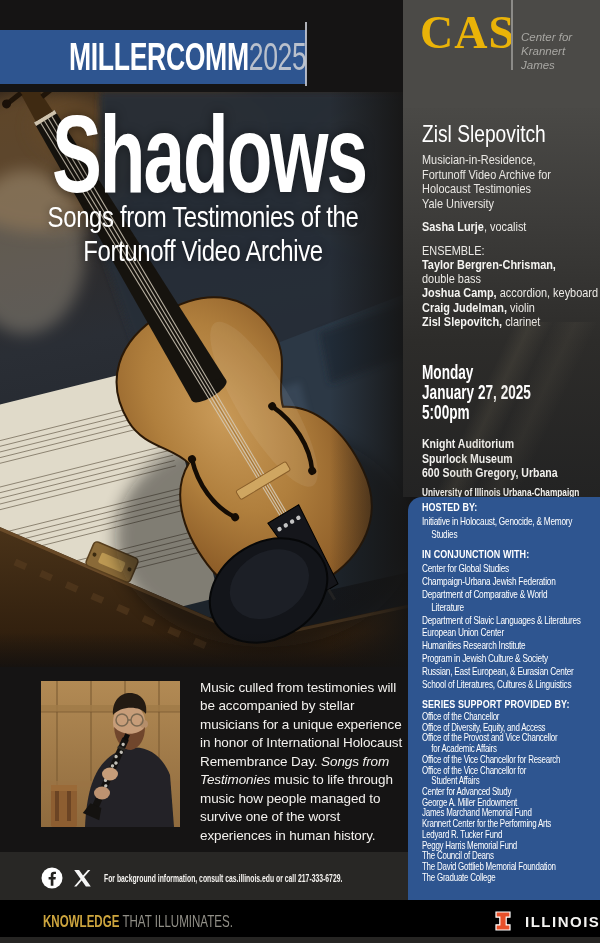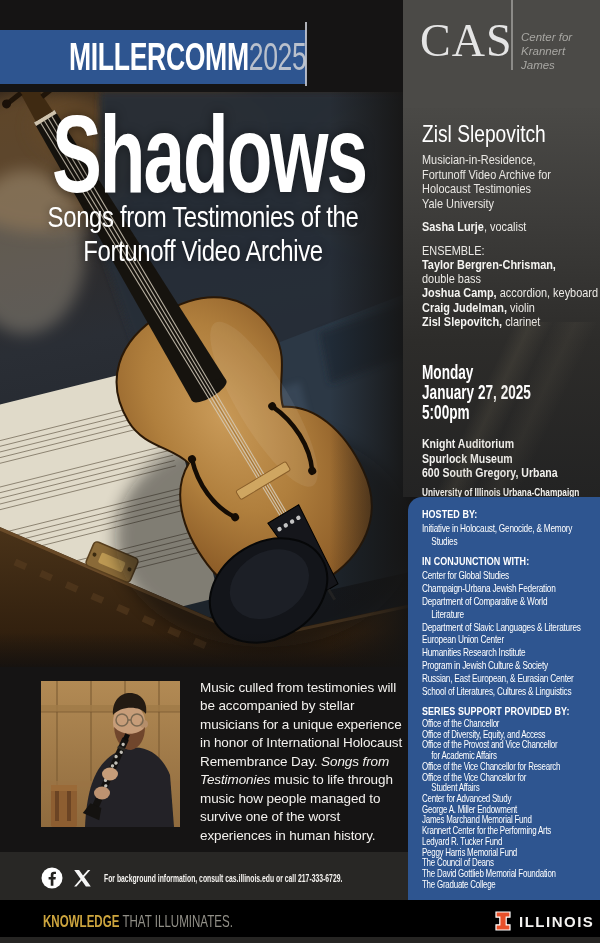--- a/index.html
+++ b/index.html
@@ -12,22 +12,22 @@
   
   .banner { position:absolute; left:0; top:30px; width:306px; height:54px;
     background:#2e5590; display:flex; align-items:center;padding-left:24px; }
   .banner-inner { margin-left:45px; width:143%; transform:scaleX(.70); transform-origin:0 50%;
     font-size:38px; letter-spacing:-.5px; white-space:nowrap; line-height:1; }
   .banner-main { font-weight:bold; color:#ffffff; }
   .banner-year { font-weight:normal; color:#b9c0cc; }
   .banner-divider { position:absolute; left:305px; top:22px; width:2px; height:64px; background:#c9cdd6; opacity:.85; }
   
   .cas-box { position:absolute; left:403px; top:0; width:197px; height:108px; background:#4b4a47; }
-  .cas-acronym { position:absolute; left:17px; top:14px; font-family:"Liberation Serif", serif;
-    font-size:46px; font-weight:normal; color:#e5e5e5; letter-spacing:1px; }
+  .cas-acronym { position:absolute; left:17px; top:6px; font-family:"Liberation Serif", serif;
+    font-size:46px; font-weight:bold; color:#eab308; letter-spacing:1px; }
   .cas-divider { position:absolute; left:108px; top:0; width:2px; height:70px; background:#8c8b88; }
   .cas-name { position:absolute; left:118px; top:30px; font-size:11.5px; line-height:1.22; color:#a8a7a3;font-style:italic; }
   
   .photo { position:absolute; left:0; top:92px; width:410px; height:575px; }
   .hero-title { position:absolute; left:52px; top:104px; color:#ffffff;
     font-size:110px; font-weight:bold; line-height:.9; letter-spacing:-3px;
     transform:scaleX(.68); transform-origin:0 0; white-space:nowrap;
     text-shadow:0 0 14px rgba(0,0,0,.45); }
   .hero-subtitle { position:absolute; left:-17px; top:200px; width:440px; text-align:center;
     color:#ffffff; font-size:30px; font-weight:normal; line-height:1.12; letter-spacing:-.5px;
@@ -50,41 +50,41 @@
   .perf-roles { font-size:13px; line-height:1.13; color:#e9e7e3; }
   .vocalist { margin-top:7px; font-size:13px; }
   .vocalist b, .ens-row b { font-weight:bold; color:#f5f4f1; }
   .ens-label { margin-top:9px; font-size:13px; }
   .ens-list { font-size:13px; line-height:1.1; }
   .date-block { margin-top:33px; font-size:20px; font-weight:bold; line-height:1.0; color:#ffffff; }
   .venue-block { margin-top:15px; font-size:13.5px; font-weight:bold; line-height:1.06; color:#f2f1ee; }
   .univ-line { margin-top:6px; font-size:11.5px; font-weight:bold; color:#f2f1ee; }
   
   .bluebox { position:absolute; left:408px; top:497px; width:192px; height:403px;
-    background:#2e5590; border-radius:14px 0 0 0; padding:11px 4px 0 14px; color:#ffffff; overflow:hidden; }
+    background:#2e5590; border-radius:14px 0 0 0; padding:4px 4px 0 14px; color:#ffffff; overflow:hidden; }
   .bhead { font-size:11.5px; font-weight:bold; letter-spacing:.1px; margin-bottom:2px; white-space:nowrap; }
   .bsection { margin-top:7px; }
   .it { padding-left:12px; text-indent:-12px; white-space:pre-line; letter-spacing:-.3px; }
   .conj-list { font-size:10.6px; line-height:1.22; }
   .series-list { font-size:10.2px; line-height:1.05; }
   
   .social-strip { position:absolute; left:0; top:852px; width:408px; height:48px; background:#282725; }
   .clarinet-photo { position:absolute; left:41px; top:681px; width:139px; height:146px; }
   .description { position:absolute; left:200px; top:679px; width:205px;
     font-size:13.5px; line-height:1.37; letter-spacing:-.1px; color:#f3f1ee; }
   .fb-icon { position:absolute; left:41px; top:867px; width:22px; height:22px; }
   .x-icon { position:absolute; left:71px; top:867px; width:22px; height:22px; }
   .contact { position:absolute; left:104px; top:872px; font-size:11px; font-weight:bold; color:#f5f3f0; white-space:nowrap; }
   
   .footer { position:absolute; left:0; top:900px; width:600px; height:43px; background:#000000; }
   .footer-bottom { position:absolute; left:0; top:937px; width:600px; height:6px; background:#262523; }
   .tagline { position:absolute; left:43px; top:12px; font-size:17px; white-space:nowrap; }
   .tag-knowledge { font-weight:bold; color:#cda53e; }
   .tag-rest { font-weight:normal; color:#918f87; }
-  .brand { position:absolute; left:495px; top:11px; display:flex; align-items:center; gap:8px; }
+  .brand { position:absolute; left:495px; top:11px; display:flex; align-items:center; gap:14px; }
   .brand-text { font-size:15px; font-weight:bold; letter-spacing:1.5px; color:#f4f3f1; }
 </style>
 </head>
 <body>
 
 <div class="poster">
 
   <div class="photo">
     <svg width="410" height="575" viewBox="0 0 410 575">
       <defs>

